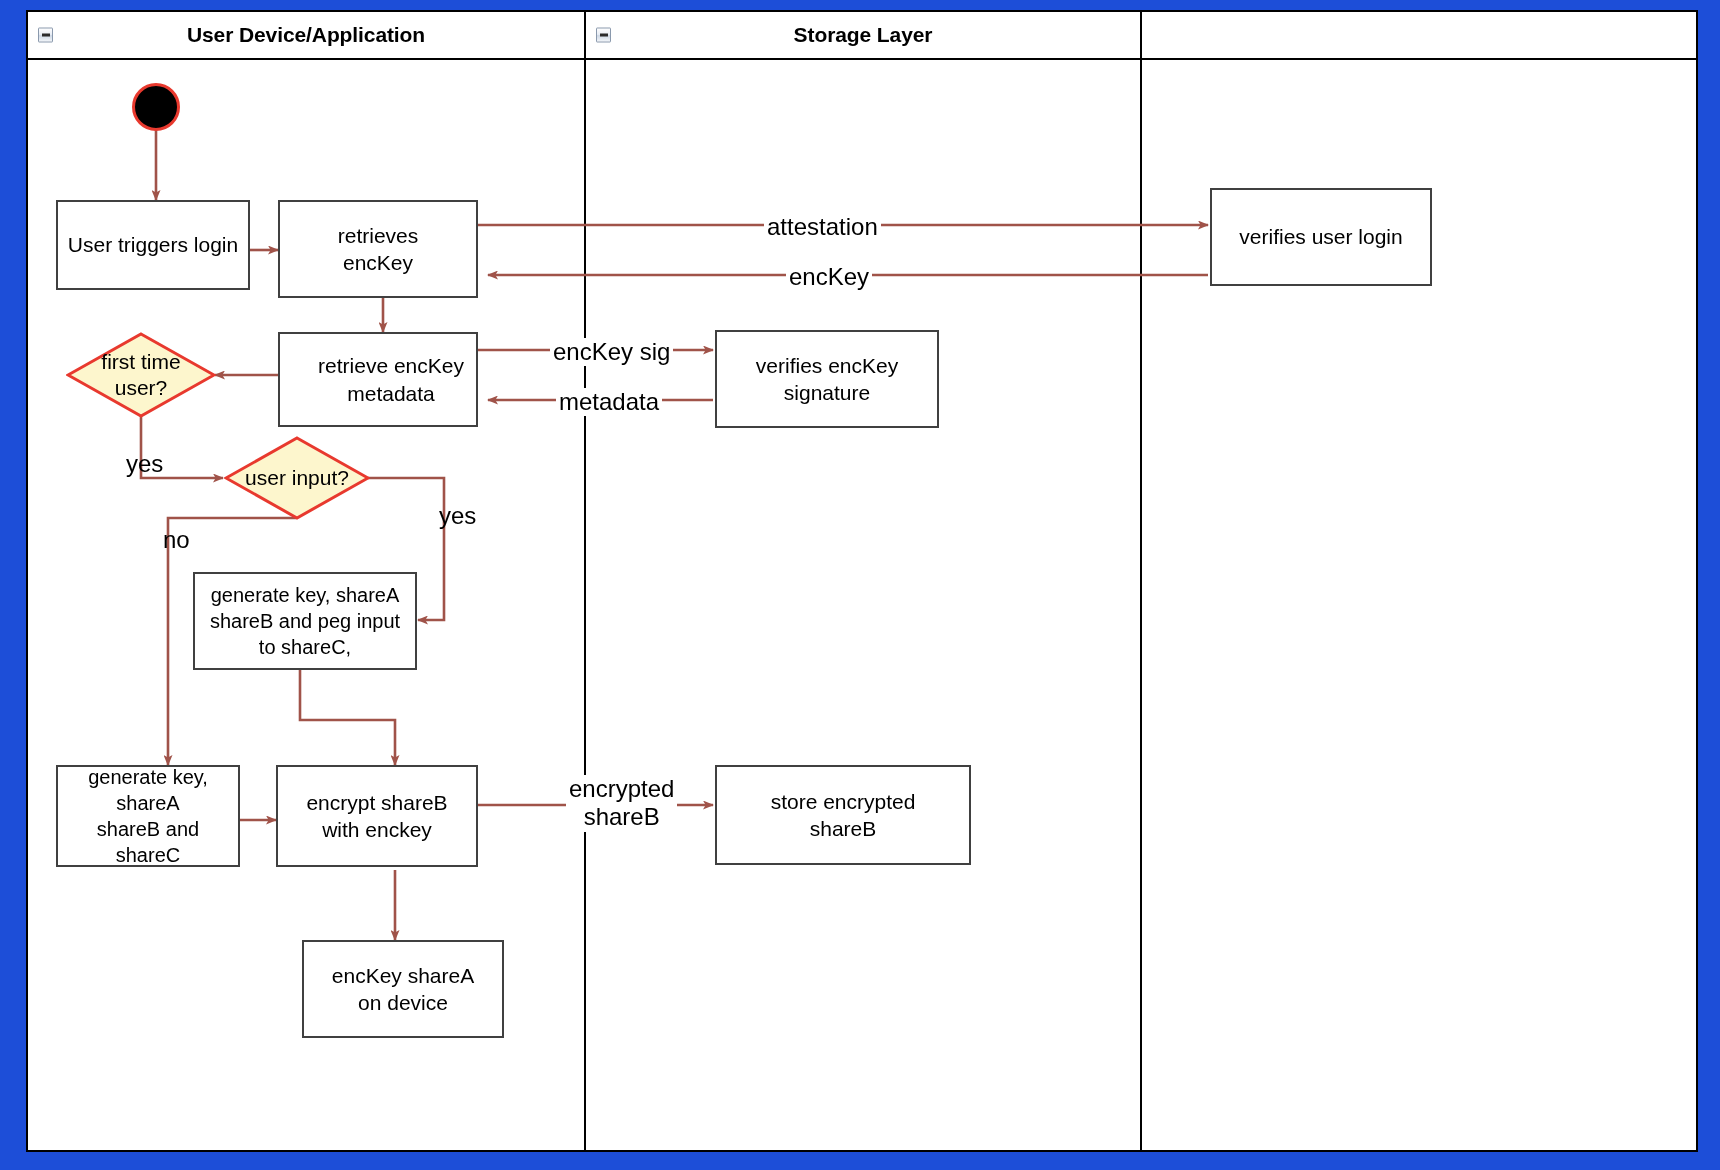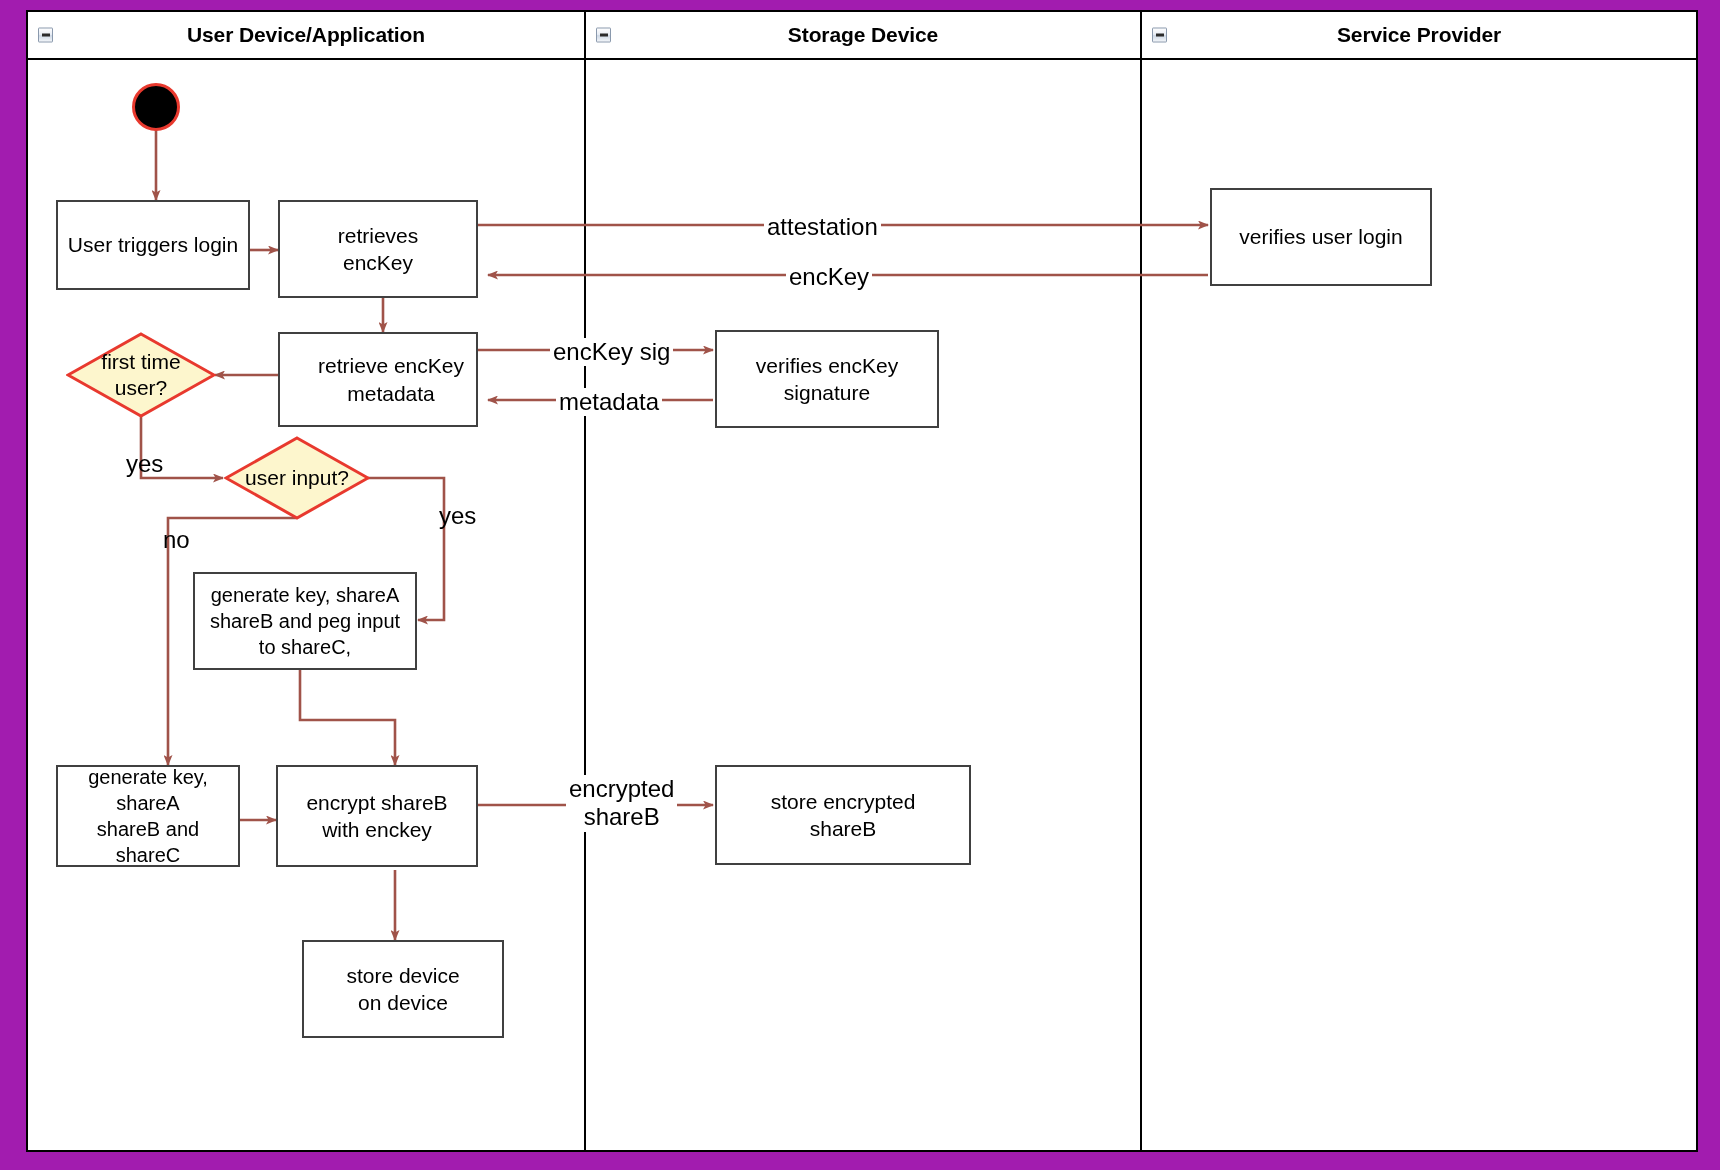--- a/index.html
+++ b/index.html
@@ -8,21 +8,21 @@
     padding: 0;
     background: #ffffff;
   }
   body {
     font-family: "Liberation Sans", sans-serif;
   }
   #canvas {
     position: relative;
     width: 1720px;
     height: 1170px;
-    background: #a21caf;
+    background: #1d4ed8;
     overflow: hidden;
   }
   .diagram-frame {
     position: absolute;
     left: 26px;
     top: 10px;
     width: 1672px;
     height: 1142px;
     border: 2px solid #000000;
     box-sizing: border-box;
@@ -169,29 +169,23 @@
         <span class="collapse-icon">
             <span class="bar"></span>
           </span>
         <span class="lane-title">User Device/Application</span>
       </div>
 
       <div class="lane-header" style="left:558px; width:554px;">
         <span class="collapse-icon">
             <span class="bar"></span>
           </span>
-        <span class="lane-title">Storage Device</span>
-      </div>
-
-      <div class="lane-header" style="left:1114px; width:554px;">
-        <span class="collapse-icon">
-            <span class="bar"></span>
-          </span>
-        <span class="lane-title">Service Provider</span>
-      </div>
+        <span class="lane-title">Storage Layer</span>
+      </div>
+
     </div>
 
     <div class="lane-divider" style="left:556px; top:0px; height:1138px;"></div>
     <div class="lane-divider" style="left:1112px; top:0px; height:1138px;"></div>
 
     <div class="lane-body">
 
       <svg class="edges" viewBox="0 0 1668 1090" preserveAspectRatio="none">
         <defs>
           <marker id="ah" markerWidth="11" markerHeight="9" refX="10" refY="4.5" orient="auto" markerUnits="userSpaceOnUse">
@@ -273,21 +267,21 @@
         <span style="white-space:pre-line;">generate key, shareA
 shareB and shareC</span>
       </div>
 
       <div class="node activity" style="left:248px; top:705px; width:202px; height:102px;">
         <span style="white-space:pre-line;">encrypt shareB
 with enckey</span>
       </div>
 
       <div class="node activity" style="left:274px; top:880px; width:202px; height:98px;">
-        <span style="white-space:pre-line;">store device
+        <span style="white-space:pre-line;">encKey shareA
 on device</span>
       </div>
 
       <div class="node activity" style="left:687px; top:270px; width:224px; height:98px;">
         <span>verifies encKey signature</span>
       </div>
 
       <div class="node activity" style="left:687px; top:705px; width:256px; height:100px;">
         <span style="white-space:pre-line;">store encrypted
 shareB</span>

